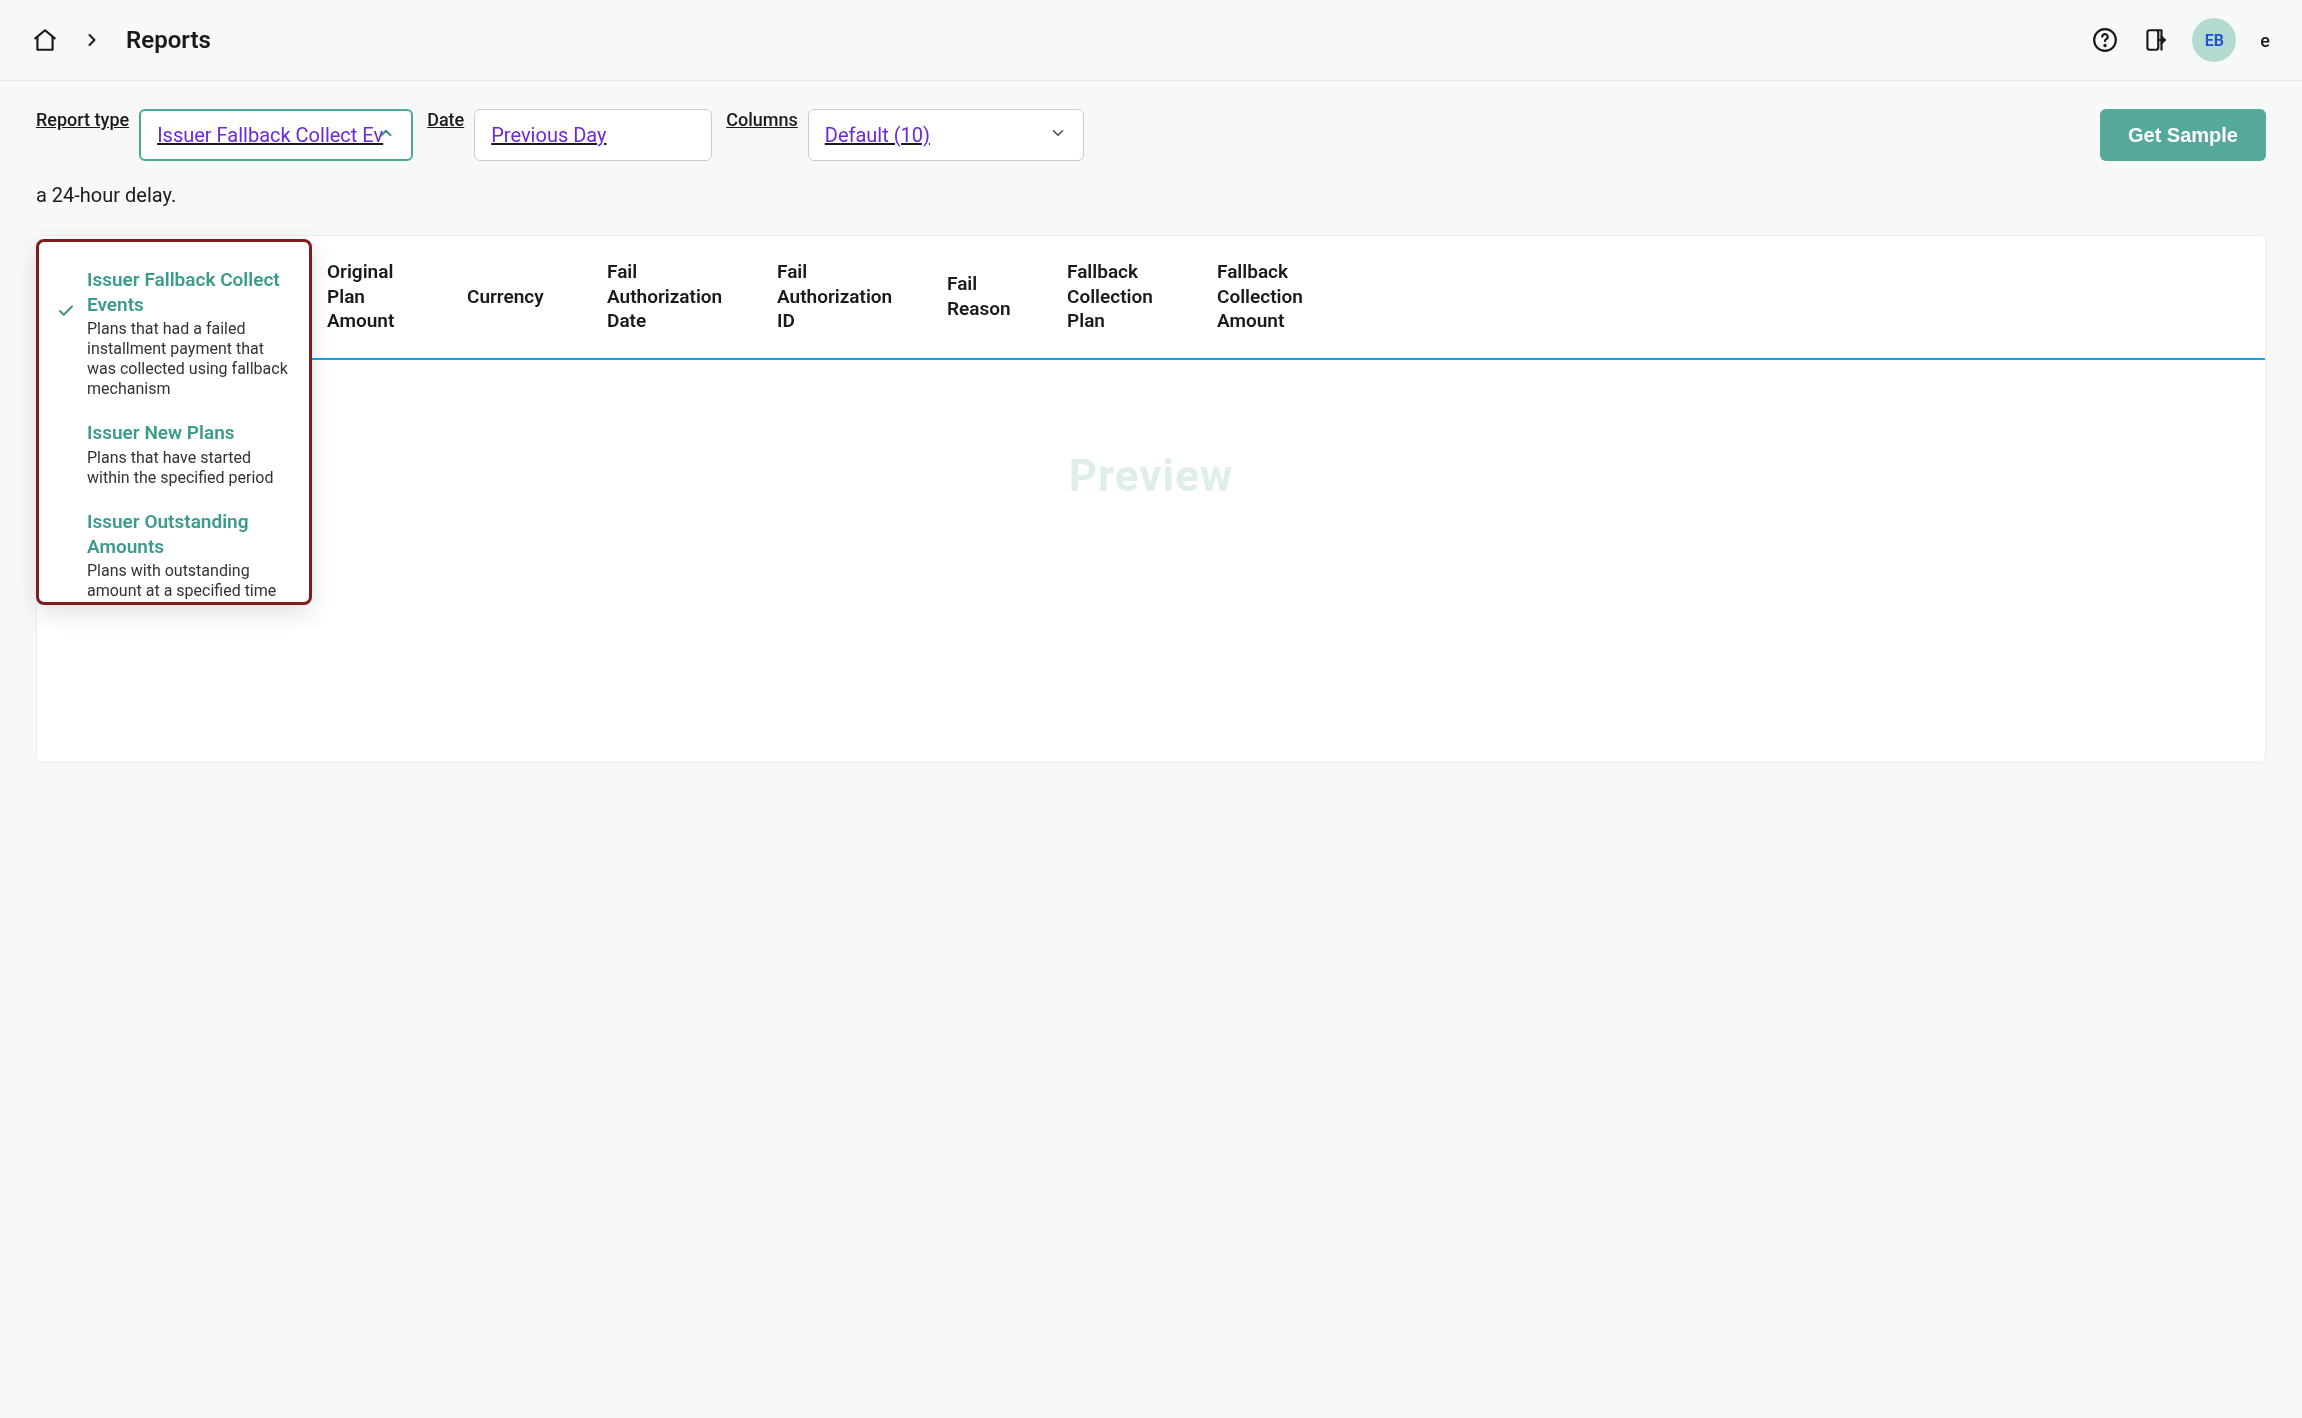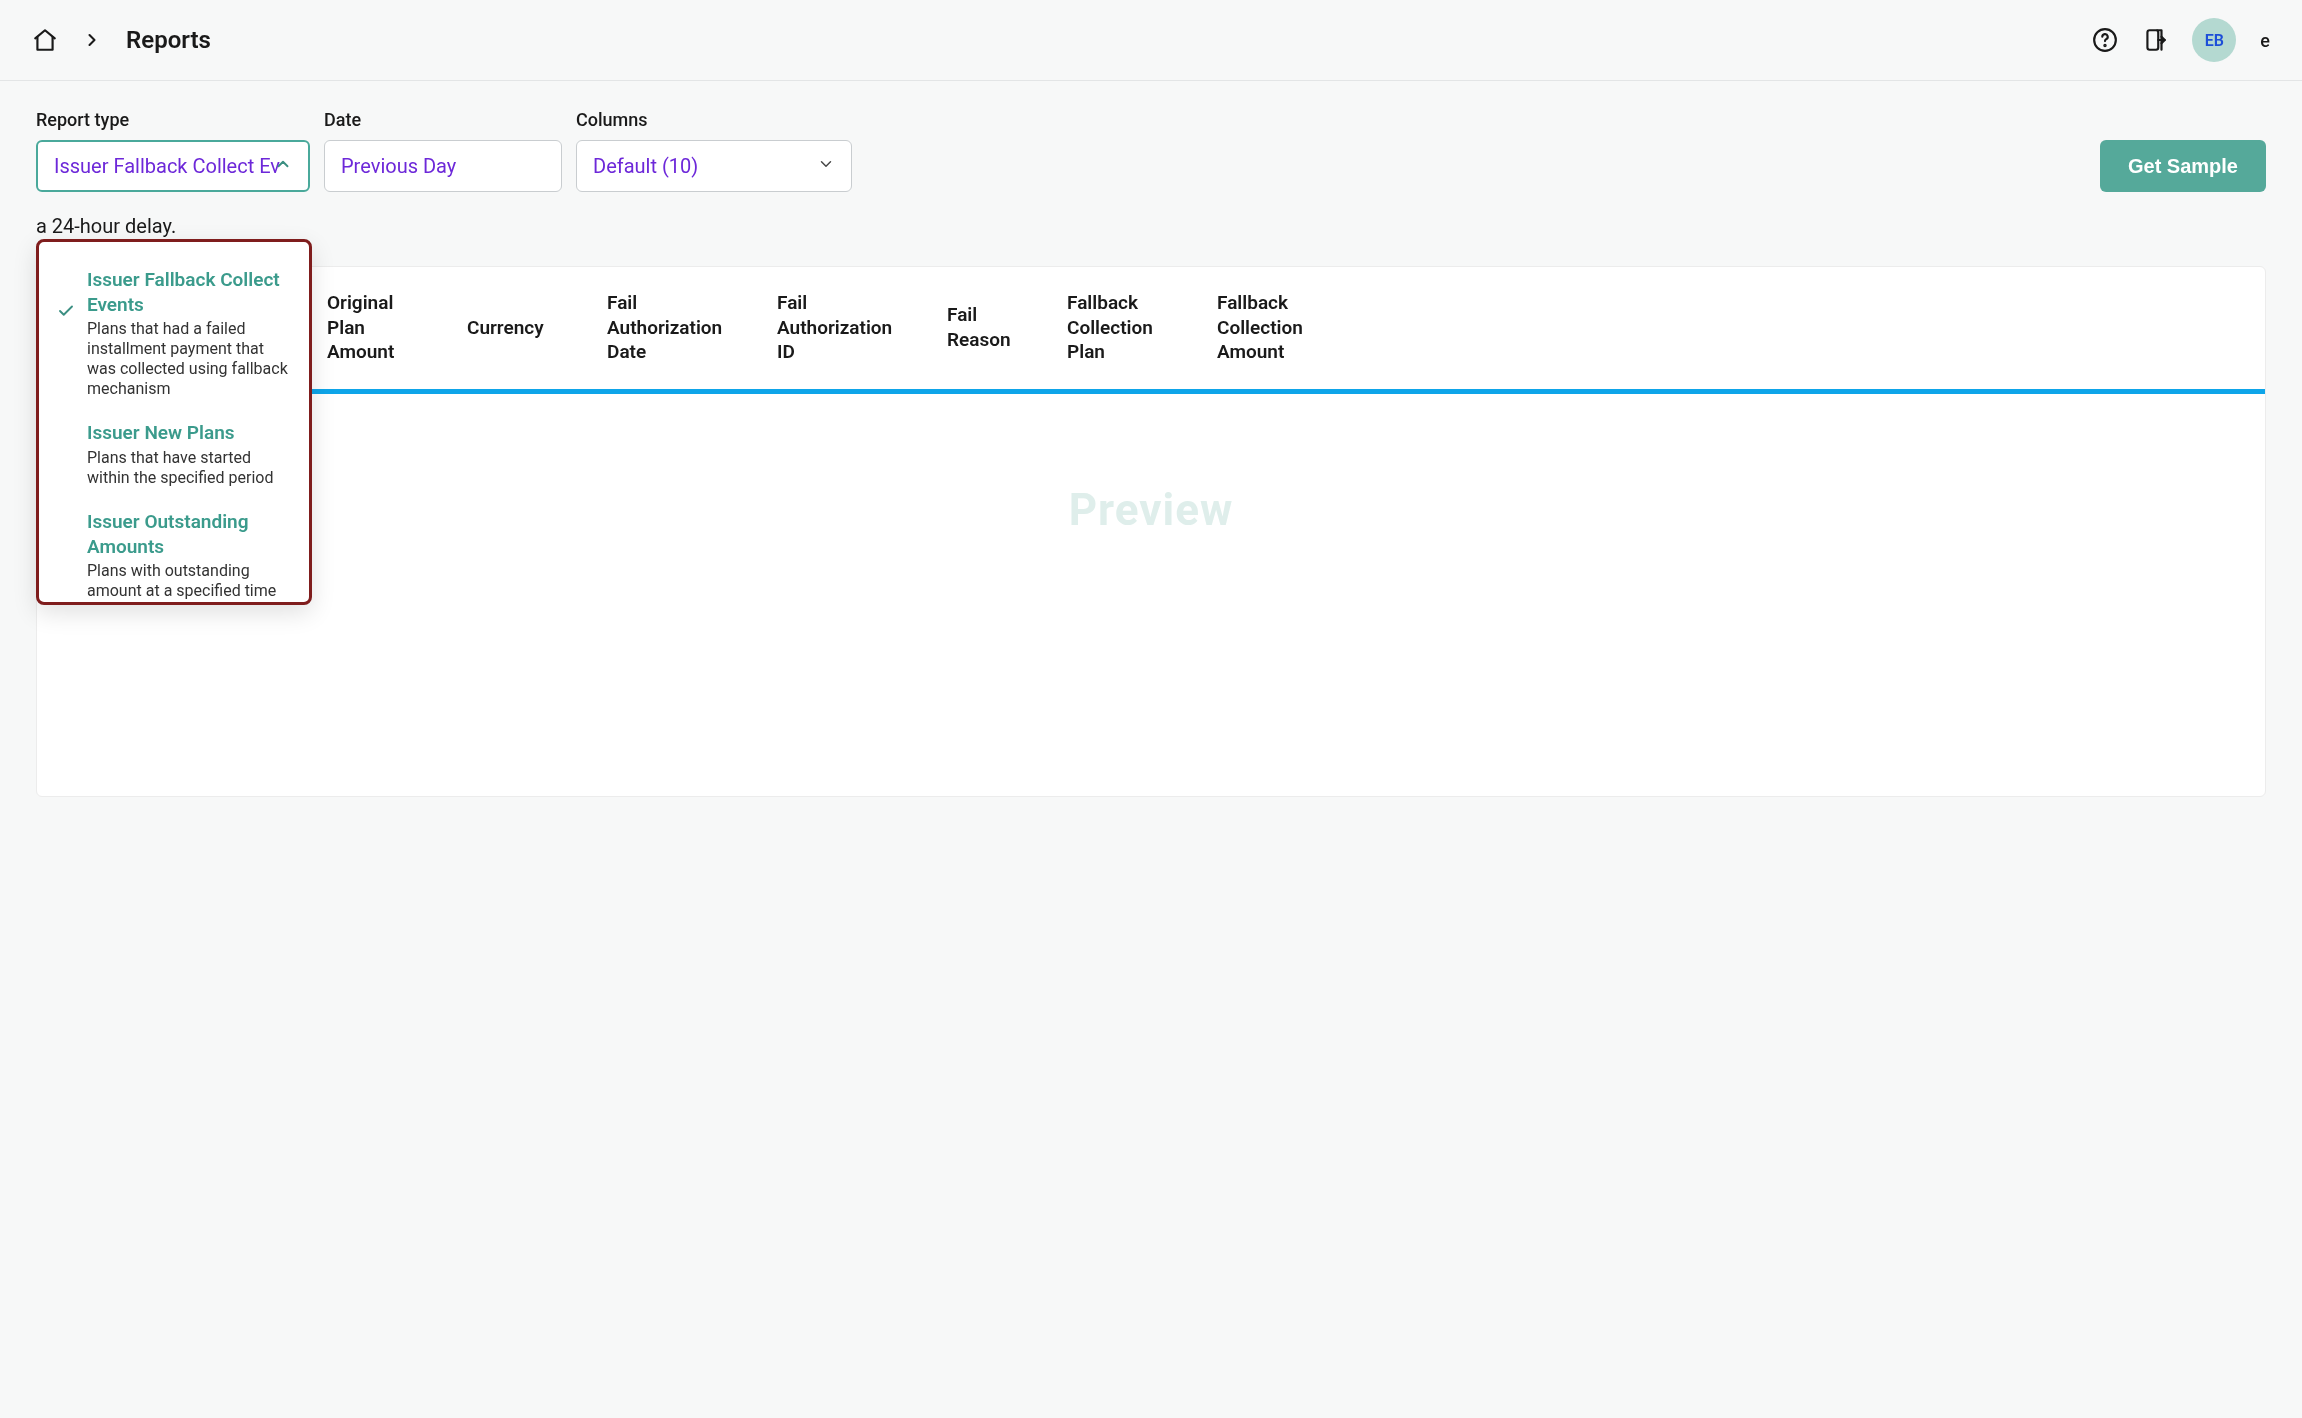--- a/index.html
+++ b/index.html
@@ -61,22 +61,23 @@
       position: relative;
     }
     .filters-row {
       display: flex;
       align-items: flex-end;
       gap: 14px;
       margin-bottom: 22px;
     }
     .filter-group {
       display: flex;
-      flex-direction: column;
+      flex-direction: row;
       gap: 10px;
+      text-decoration: underline;
     }
     .label {
       font-size: 18px;
       font-weight: 500;
       color: #1a1a1a;
     }
     .select {
       position: relative;
       height: 52px;
       border: 1px solid #c9cdd0;
@@ -166,21 +167,21 @@
     
     .table-wrap {
       background: #fff;
       border-radius: 6px;
       border: 1px solid #ececec;
       overflow: hidden;
     }
     .thead {
       display: flex;
       align-items: center;
-      border-bottom: 5px solid #0ea5e9;
+      border-bottom: 2px solid #0ea5e9;
       padding: 24px 0;
     }
     .th {
       font-size: 19px;
       font-weight: 600;
       color: #1a1a1a;
       line-height: 1.3;
       padding: 0 20px;
     }
     .th.plan    { flex: 0 0 100px; }

